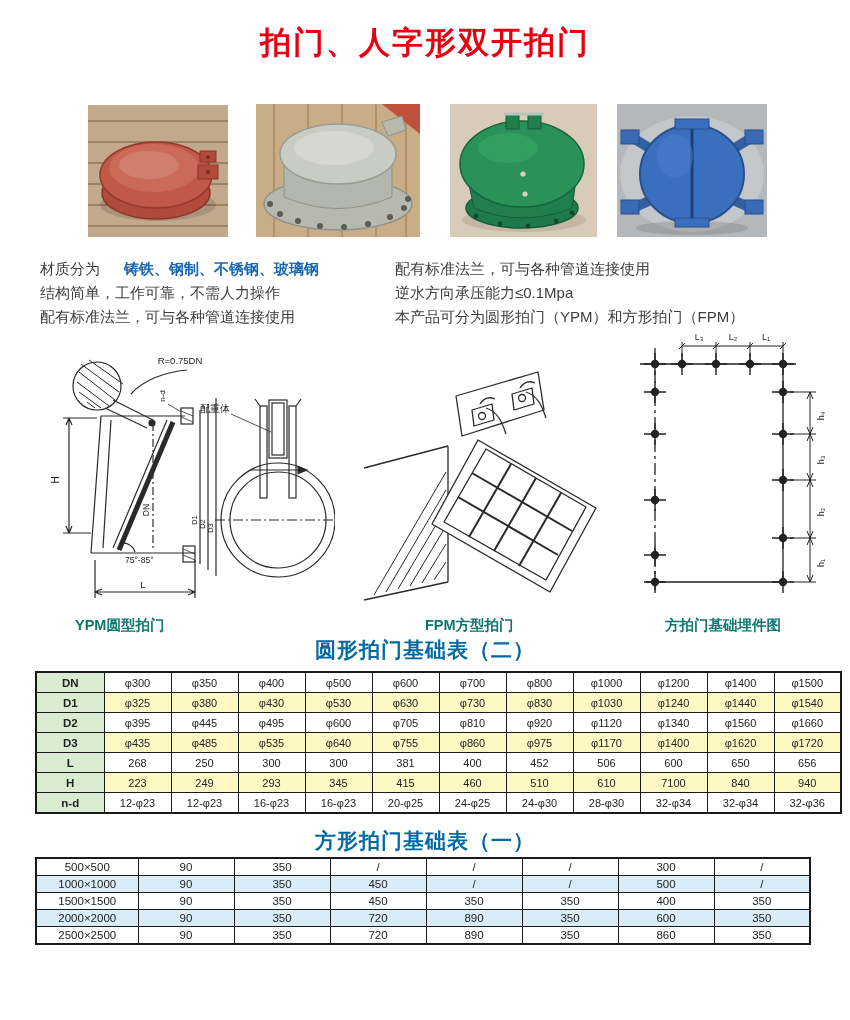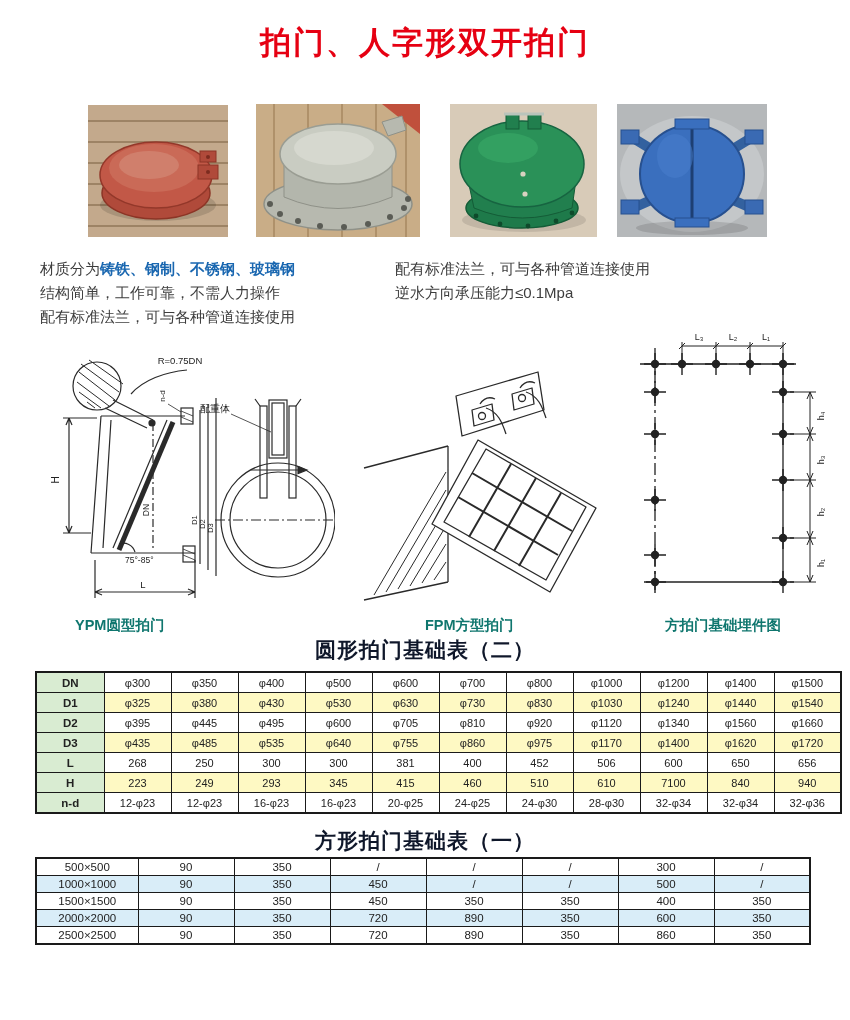--- a/index.html
+++ b/index.html
@@ -6,28 +6,28 @@
   #page{position:relative;width:850px;height:1020px;background:#fff;overflow:hidden;
         font-family:"Liberation Sans","DejaVu Sans",sans-serif;color:#333;}
   .abs{position:absolute;}
 
   
   #title{top:22px;left:0;width:850px;text-align:center;font-size:31px;font-weight:bold;
          color:#e60012;letter-spacing:2px;}
 
   
   .intro{font-size:15px;line-height:24px;color:#3d3d3d;white-space:nowrap;}
-  .materials{color:#1a67b0;font-weight:bold;}
+  .materials{color:#1a67b0;font-weight:bold;margin-left:24px;}
 
   
   .caption{font-size:14.5px;font-weight:bold;color:#0f766e;}
 
   
   .sec-head{left:0;width:850px;text-align:center;font-size:21px;font-weight:bold;
-            color:#0f172a;letter-spacing:1px;}
+            color:#0369a1;letter-spacing:1px;}
 
   
   table.tbl{border-collapse:collapse;table-layout:fixed;border:2px solid #1a1a1a;background:#fff;}
   table.tbl td{border:1px solid #1a1a1a;text-align:center;padding:0;color:#222;
                font-size:11px;white-space:nowrap;overflow:hidden;}
   #round-table td{height:19px;}
   #round-table td.rl{background:#d9ecd2;font-weight:bold;font-size:11.5px;}
   #round-table tr.alt td{background:#fef9c3;}
   #round-table tr.alt td.rl{background:#d9ecd2;}
 
@@ -138,20 +138,21 @@
   </div>
 
   <div class="abs intro" style="left:40px;top:257px;width:345px;">
     <div><span>材质分为</span><span class="materials">铸铁、钢制、不锈钢、玻璃钢</span></div>
     <div>结构简单，工作可靠，不需人力操作</div>
     <div>配有标准法兰，可与各种管道连接使用</div>
   </div>
   <div class="abs intro" style="left:395px;top:257px;width:440px;">
     <div>配有标准法兰，可与各种管道连接使用</div>
     <div>逆水方向承压能力≤0.1Mpa</div>
+    <div>本产品可分为圆形拍门（YPM）和方形拍门（FPM）</div>
   </div>
 
   <div class="abs" style="left:35px;top:348px;width:300px;height:262px;">
     <svg width="300" height="262" viewBox="0 0 300 262">
       <g stroke="#2a2a2a" fill="none" stroke-width="1.2">
 
         <circle cx="62" cy="38" r="24"></circle>
         <path stroke-width="1" d="M44,24 L80,52 M42,34 L74,58 M46,16 L84,44 M54,12 L88,36 M44,44 L66,60 M52,54 L60,60"></path>
         <path d="M78,52 L118,72 M70,60 L112,80"></path>
         <circle cx="117" cy="75" r="3" fill="#2a2a2a"></circle>

